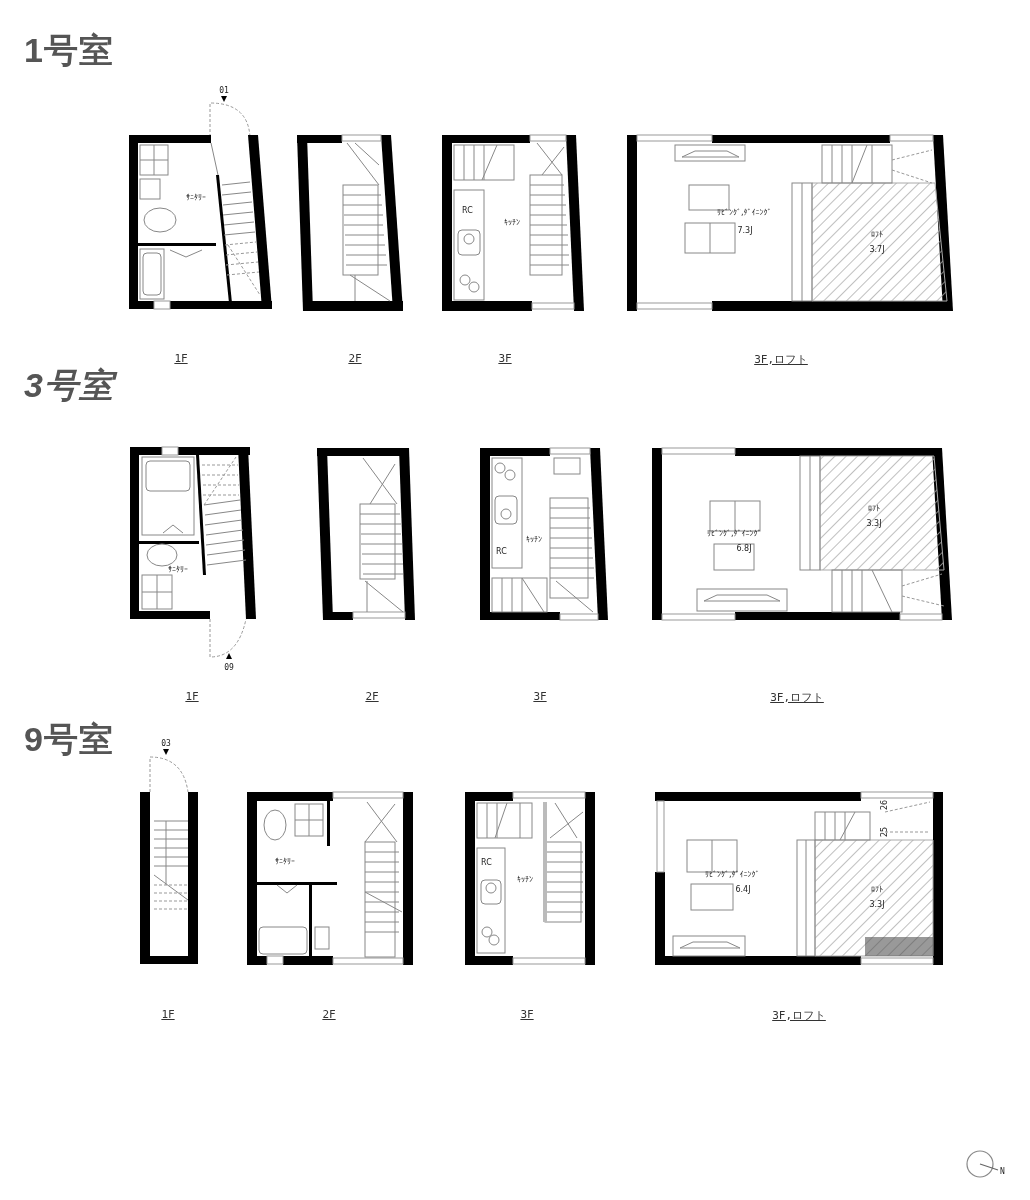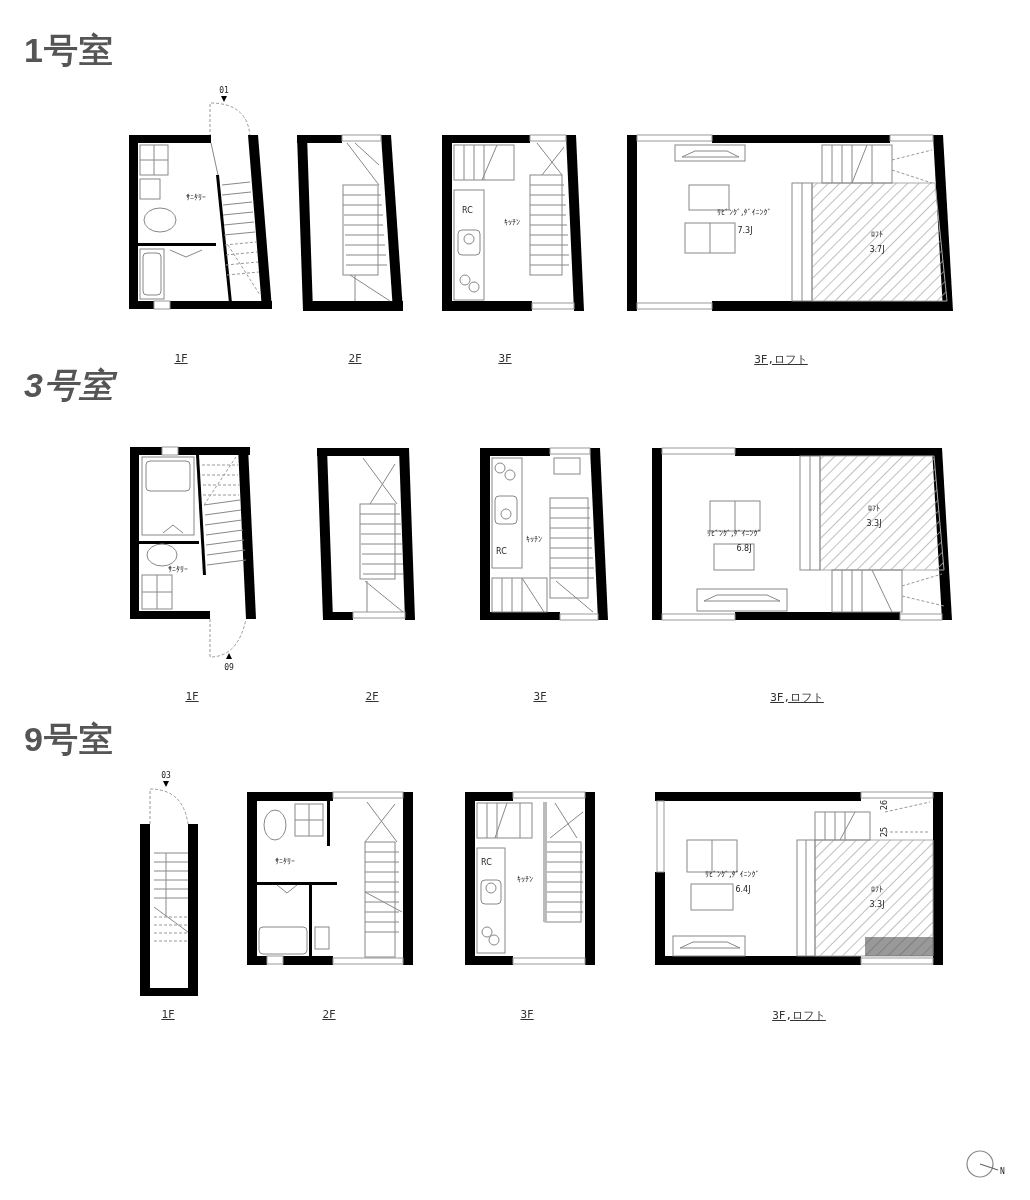--- a/index.html
+++ b/index.html
@@ -306,21 +306,21 @@
     <text class="room-text" x="55" y="90">ﾘﾋﾞﾝｸﾞ,ﾀﾞｲﾆﾝｸﾞ</text>
     <text class="room-text" x="92" y="105" text-anchor="middle">6.8J</text>
     <text class="room-text" x="222" y="65" text-anchor="middle">ﾛﾌﾄ</text>
     <text class="room-text" x="222" y="80" text-anchor="middle">3.3J</text>
   </svg>
 </div>
 <div class="floor-label" style="left:797px; top:690px;">3F,ロフト</div>
 
 <div class="room-title" style="left:24px; top:700px;margin-top:17px;">9号室</div>
 
-<div class="plan" style="left:138px; top:767px;">
+<div class="plan" style="left:138px; top:735px;">
   <svg width="65" height="230" viewBox="0 0 65 230">
     <text class="entry-label" x="28" y="11" text-anchor="middle">03</text>
     <polygon points="25,14 31,14 28,20" fill="#000"></polygon>
     <path class="dash" d="M12,57 L12,22 Q45,22 50,57"></path>
     <rect class="wall" x="2" y="57" width="10" height="172"></rect>
     <rect class="wall" x="50" y="57" width="10" height="172"></rect>
     <rect class="wall" x="2" y="221" width="58" height="8"></rect>
     <g class="thin">
       <line x1="16" y1="86" x2="50" y2="86"></line>
         <line x1="16" y1="95" x2="50" y2="95"></line>

